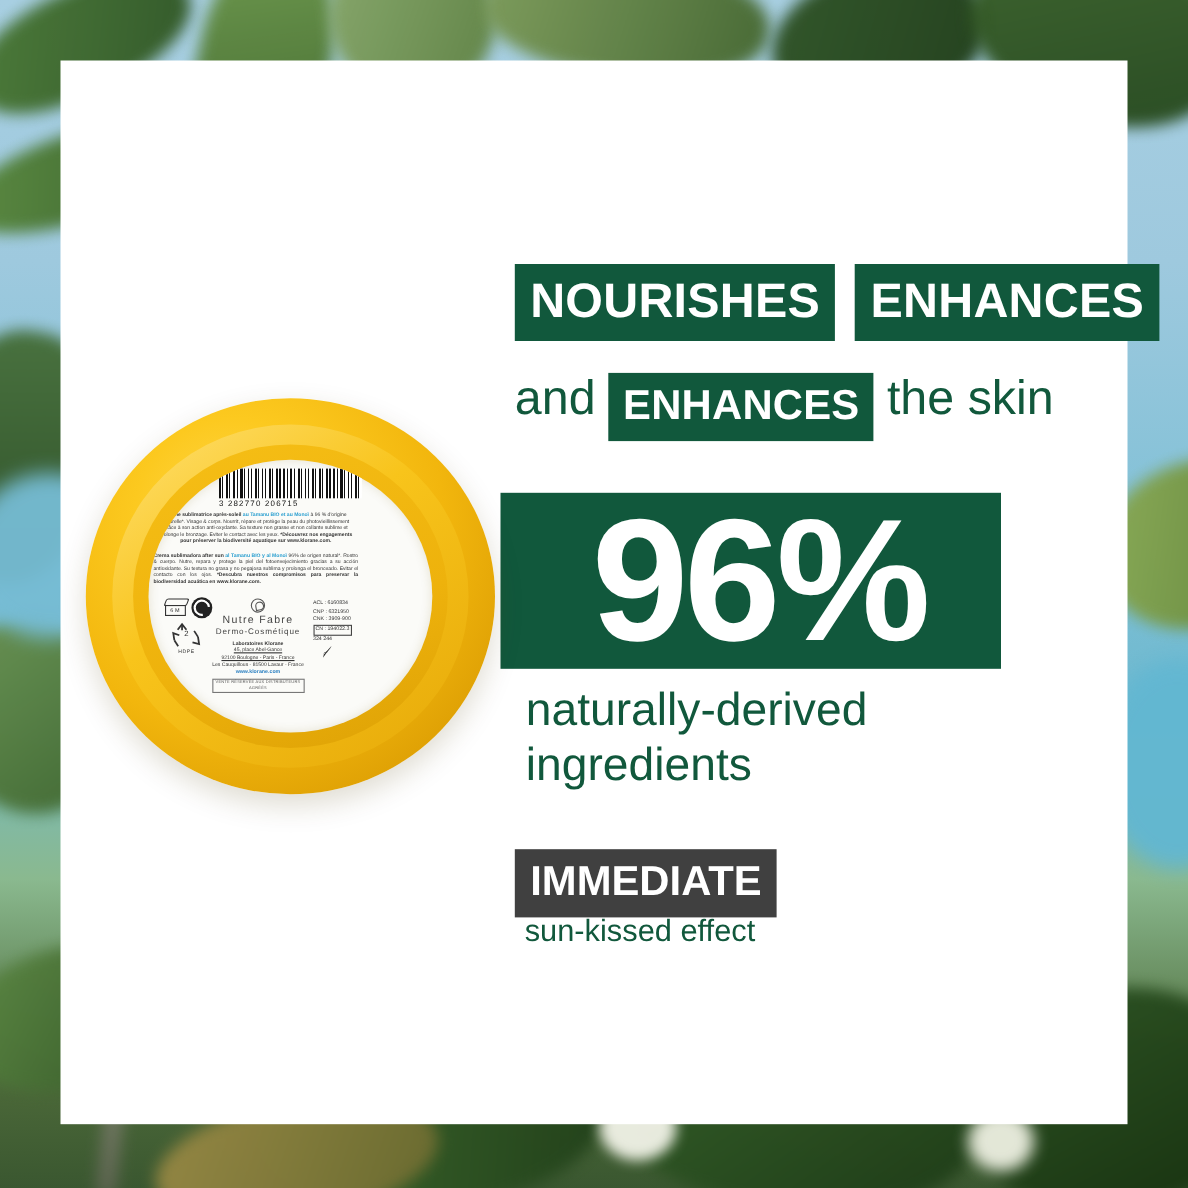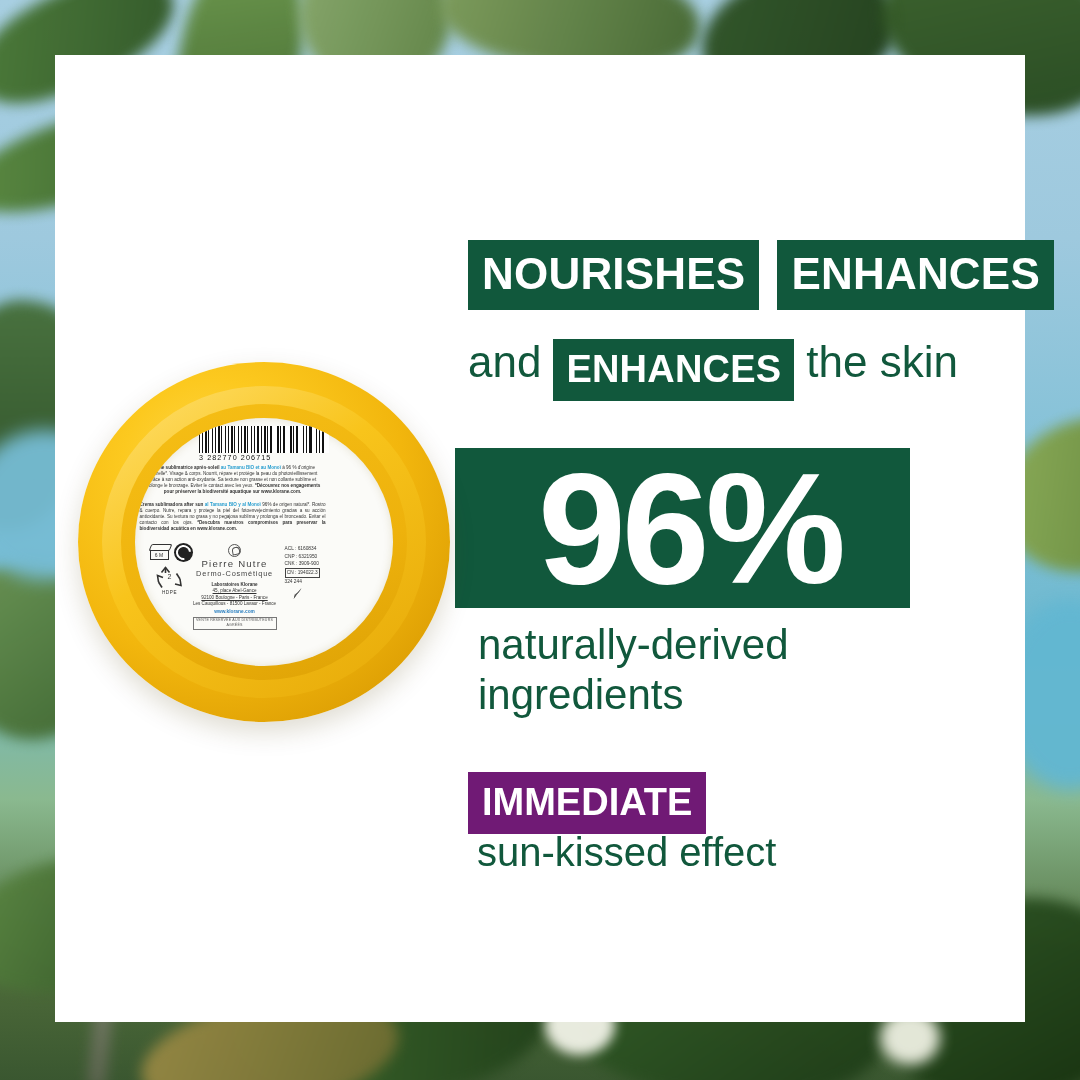--- a/index.html
+++ b/index.html
@@ -33,23 +33,23 @@
 
   
   .band{position:absolute;left:455px;top:448px;width:455px;height:160px;background:#11583c;}
   .band-num{position:absolute;left:470px;top:449px;width:440px;height:158px;
             color:#fff;font-size:158px;font-weight:bold;letter-spacing:-4px;
             display:flex;align-items:center;justify-content:center;line-height:1;}
   .band-sub{position:absolute;left:478px;top:620px;width:470px;
             color:#11583c;font-size:42px;font-weight:normal;line-height:1.18;}
 
   
-  .imm-chip{position:absolute;left:468px;top:772px;background:#701a75;color:#fff;
+  .imm-chip{position:absolute;left:468px;top:772px;background:#404040;color:#fff;
             font-size:38px;font-weight:bold;padding:11px 14px 13px 14px;line-height:1;}
-  .imm-sub{position:absolute;left:477px;top:832px;color:#11583c;font-size:40px;line-height:1;}
+  .imm-sub{position:absolute;left:477px;top:832px;color:#11583c;font-size:28px;line-height:1;}
 
   
   .jar{position:absolute;left:78px;top:362px;width:372px;height:360px;}
   .jar-outer{position:absolute;inset:0;border-radius:50%;
     background:
       radial-gradient(circle at 36% 30%, #ffd84a 0%, #fcc91f 26%, #f2b60d 55%, #e0a205 78%, #cf9204 100%);
     box-shadow:0 10px 26px rgba(80,60,0,.18);}
   .jar-ring{position:absolute;left:6.4%;top:6.6%;width:87.2%;height:86.8%;border-radius:50%;
     background:linear-gradient(145deg,#ffe071 0%,#f8c41b 42%,#e6a908 100%);}
   .jar-ring2{position:absolute;left:11.5%;top:11.8%;width:77%;height:76.6%;border-radius:50%;
@@ -203,21 +203,21 @@
                   <path d="M24 13 L20.5 7.5"></path>
                 </svg>
                 <span>2</span>
               </div>
               <div class="hdpe">HDPE</div>
             </div>
           </div>
 
           <div class="brand">
             <div class="pf-logo"></div>
-            <div class="pf1">Pierre Nutre</div>
+            <div class="pf1">Nutre Fabre</div>
             <div class="pf2">Dermo-Cosmétique</div>
             <div class="addr">
               <div class="b">Laboratoires Klorane</div>
               <div class="u">45, place Abel-Gance</div>
               <div class="u">92100 Boulogne - Paris - France</div>
               <div>Les Cauquillous - 81500 Lavaur - France</div>
               <div class="web">www.klorane.com</div>
               <div class="vente">VENTE RÉSERVÉE AUX DISTRIBUTEURS AGRÉÉS</div>
             </div>
           </div>

